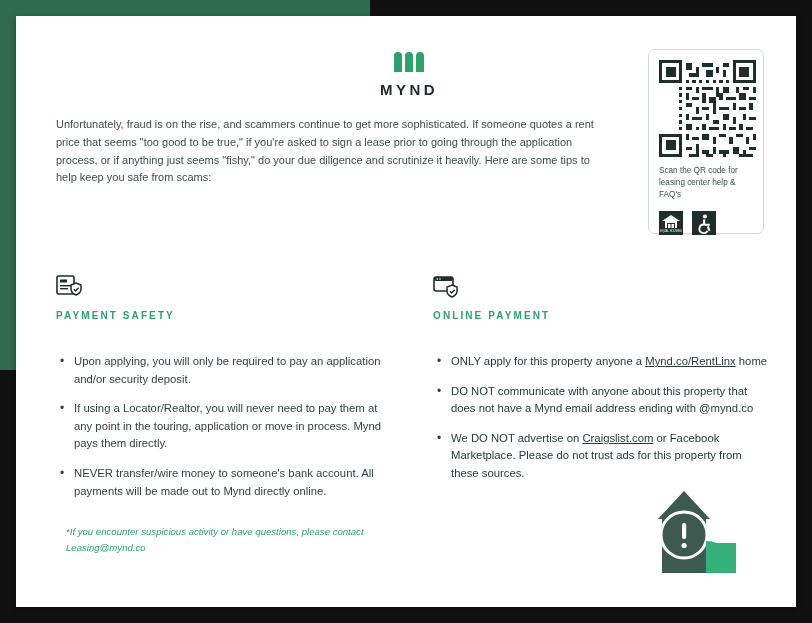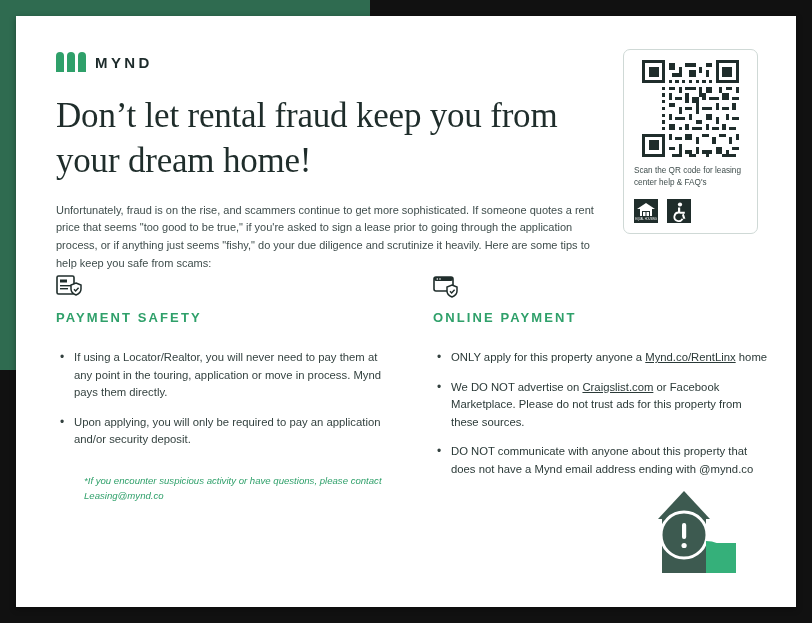--- a/index.html
+++ b/index.html
@@ -37,21 +37,21 @@
     background: #ffffff;
     box-shadow: 0 2px 6px rgba(0,0,0,0.35);
   }
   .inner {
     position: relative;
     width: 100%; height: 100%;
     padding: 22px 34px 0 24px;
   }
 
   
-  .logo { display: flex; align-items: center; gap: 9px; margin: 14px 0 0 16px; }
+  .logo { display: flex; align-items: center; gap: 9px; margin: 14px 0 0 16px; flex-direction: column; }
   .logo-mark { width: 30px; height: 20px; display: block; }
   .logo-text {
     font-size: 15px; font-weight: bold; letter-spacing: 3.4px;
     color: #1d2b2b;
   }
 
   
   h1.headline {
     margin: 22px 0 0 16px;
     font-family: "Liberation Serif", serif;
@@ -66,22 +66,22 @@
     margin: 18px 0 5px 16px;
     max-width: 548px;
     font-size: 11px;
     line-height: 1.62;
     color: #3f4d4c;
   }
 
   
   .qr-panel {
     position: absolute;
-    right: 38px; top: 33px;
-    width: 135px; height: 185px;
+    right: 32px; top: 33px;
+    width: 116px; height: 185px;
     border: 1px solid #cfd9d6;
     border-radius: 7px;
     background: #fff;
     padding: 10px 10px 8px 10px;
     margin-left: 41px;
   }
   .qr-img { width: 97px; height: 97px; display: block; margin: 0 auto; }
   .qr-caption {
     margin-top: 8px;
     font-size: 8.2px;
@@ -95,25 +95,25 @@
   .columns {
     position: absolute;
     left: 40px; top: 258px;
     width: 712px;
     display: flex;
     gap: 42px;
   }
   .col { width: 345px; }
   .col-icon { height: 26px; margin-bottom: 10px; }
   h2.col-title {
-    font-size: 13px;
+    font-size: 10px;
     font-weight: bold;
     letter-spacing: 2.1px;
     color: #2fa06a;
-    margin-bottom: 24px;
+    margin-bottom: 32px;
   }
   ul.bullets { list-style: none; }
   ul.bullets li {
     position: relative;
     padding-left: 18px;
     margin-bottom: 12px;
     font-size: 11.3px;
     line-height: 1.56;
     color: #33413f;
   }
@@ -121,21 +121,21 @@
     content: "•";
     position: absolute; left: 4px; top: -1px;
     color: #33413f;
     font-size: 12px;
   }
   .col-right ul.bullets li { color: #2b3a38; }
   a.inline-link { color: #2b3a38; }
 
   .note {
     margin-top: 24px;
-    margin-left: 28px;
+    margin-left: 10px;
     font-size: 9.6px;
     font-style: italic;
     line-height: 1.6;
     color: #2fa06a;
   }
 
   
   .house-graphic {
     position: absolute;
     right: 56px; bottom: 22px;
@@ -158,21 +158,20 @@
         <span class="logo-mark">
           <svg width="30" height="20" viewBox="0 0 30 20">
             <path d="M0 20 V4 Q0 0 4 0 Q8 0 8 4 V20 H0 Z" fill="#2fa06a"></path>
             <path d="M11 20 V4 Q11 0 15 0 Q19 0 19 4 V20 H11 Z" fill="#2fa06a"></path>
             <path d="M22 20 V4 Q22 0 26 0 Q30 0 30 4 V20 H22 Z" fill="#2fa06a"></path>
           </svg>
         </span>
         <span class="logo-text">MYND</span>
       </div>
 
-      <h1 class="headline">Don’t let rental fraud keep you from your dream home!</h1>
 
       <p class="intro">Unfortunately, fraud is on the rise, and scammers continue to get more sophisticated. If someone quotes a rent price that seems "too good to be true," if you're asked to sign a lease prior to going through the application process, or if anything just seems "fishy,"  do your due diligence and scrutinize it heavily. Here are some tips to help keep you safe from scams:</p>
 
       <div class="qr-panel">
         <span class="qr-img">
           <svg width="97" height="97" viewBox="0 0 29 29" shape-rendering="crispEdges">
             <rect width="29" height="29" fill="#ffffff"></rect>
             <g fill="#1f2d2b">
 
               <rect x="0" y="0" width="7" height="1"></rect>
@@ -311,46 +310,47 @@
               <rect x="1" y="2" width="17" height="18" rx="1.5" fill="none" stroke="#1f2d2b" stroke-width="1.6"></rect>
               <rect x="4" y="5.5" width="7" height="3" fill="#1f2d2b"></rect>
               <rect x="4" y="11" width="11" height="1.4" fill="#1f2d2b"></rect>
               <rect x="4" y="14" width="8" height="1.4" fill="#1f2d2b"></rect>
               <path d="M20 9 l5 2 v4 c0 3 -2.5 5 -5 6 c-2.5 -1 -5 -3 -5 -6 v-4 Z" fill="#ffffff" stroke="#1f2d2b" stroke-width="1.5"></path>
               <path d="M18 15.3 l1.6 1.6 l3 -3.2" fill="none" stroke="#1f2d2b" stroke-width="1.4"></path>
             </svg>
           </div>
           <h2 class="col-title">PAYMENT SAFETY</h2>
           <ul class="bullets">
+            <li>Upon applying, you will only be required to pay an application and/or security deposit.</li>
             <li>If using a Locator/Realtor, you will never need to pay them at any point in the touring, application or move in process. Mynd pays them directly.</li>
-            <li>Upon applying, you will only be required to pay an application and/or security deposit.</li>
+            <li>NEVER transfer/wire money to someone's bank account. All payments will be made out to Mynd directly online.</li>
           </ul>
           <div class="note">*If you encounter suspicious activity or have questions, please contact Leasing@mynd.co</div>
         </div>
 
         <div class="col col-right">
           <div class="col-icon">
             <svg width="28" height="24" viewBox="0 0 28 24">
               <rect x="1" y="3" width="19" height="14" rx="2" fill="none" stroke="#1f2d2b" stroke-width="1.6"></rect>
               <rect x="1" y="3" width="19" height="4" rx="2" fill="#1f2d2b"></rect>
               <circle cx="4.3" cy="5" r="0.8" fill="#ffffff"></circle>
               <circle cx="7" cy="5" r="0.8" fill="#ffffff"></circle>
               <path d="M19 11 l5 2 v4 c0 3 -2.5 5 -5 6 c-2.5 -1 -5 -3 -5 -6 v-4 Z" fill="#ffffff" stroke="#1f2d2b" stroke-width="1.5"></path>
               <path d="M17 17.3 l1.6 1.6 l3 -3.2" fill="none" stroke="#1f2d2b" stroke-width="1.4"></path>
             </svg>
           </div>
           <h2 class="col-title">ONLINE PAYMENT</h2>
           <ul class="bullets">
             <li>
               <span>ONLY apply for this property anyone a </span><a class="inline-link" href="#">Mynd.co/RentLinx</a><span> home</span>
             </li>
+            <li>DO NOT communicate with anyone about this property that does not have a Mynd email address ending with @mynd.co</li>
             <li>
               <span>We DO NOT advertise on </span><a class="inline-link" href="#">Craigslist.com</a><span> or Facebook Marketplace. Please do not trust ads for this property from these sources.</span>
             </li>
-            <li>DO NOT communicate with anyone about this property that does not have a Mynd email address ending with @mynd.co</li>
           </ul>
         </div>
       </div>
 
       <div class="house-graphic">
         <svg width="122" height="112" viewBox="0 0 122 112">
           <path d="M44 44 L88 44 L88 100 L44 100 Z" fill="#3d5a50"></path>
           <path d="M40 46 L66 18 L92 46 Z" fill="#3d5a50"></path>
           <circle cx="66" cy="62" r="23" fill="none" stroke="#ffffff" stroke-width="3"></circle>
           <rect x="64" y="50" width="4.2" height="16" rx="2" fill="#ffffff"></rect>

